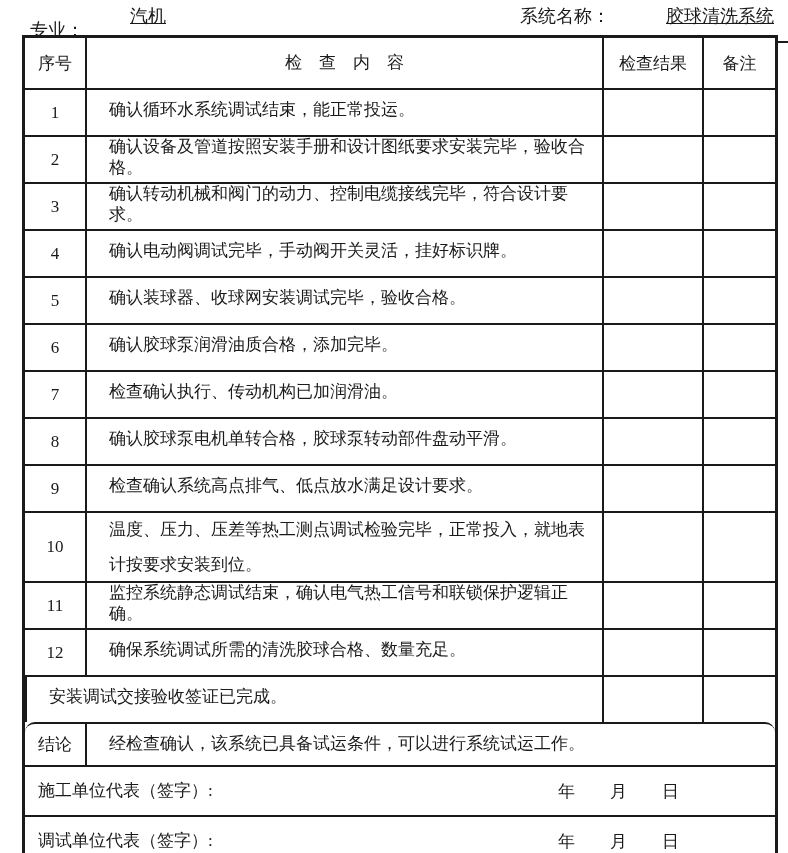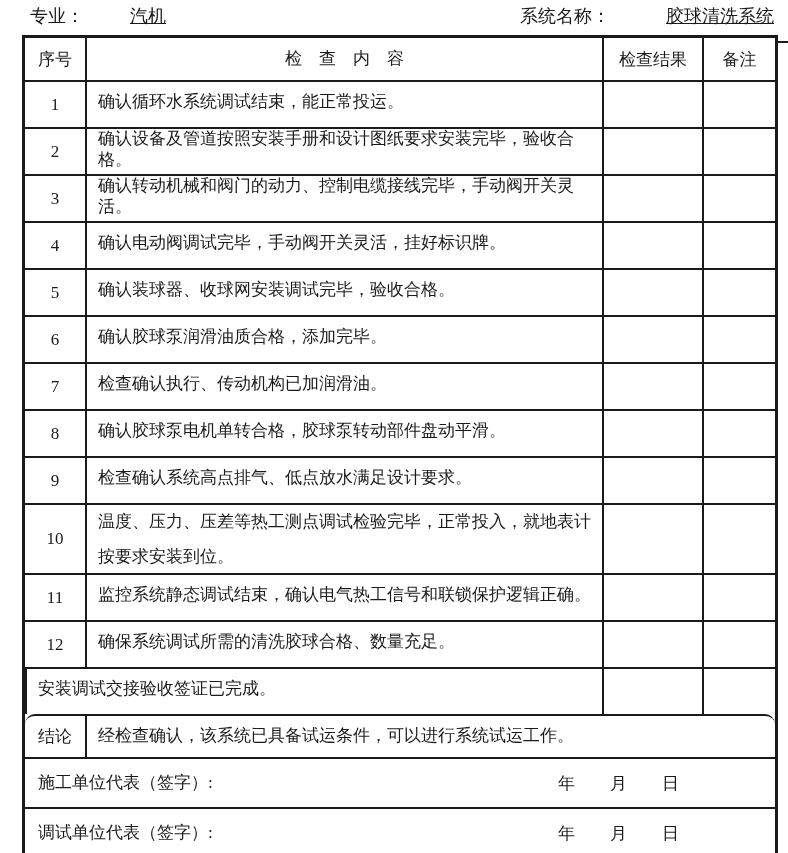--- a/index.html
+++ b/index.html
@@ -18,21 +18,21 @@
 
   
   .tb-group {
     position: absolute;
     top: 3px;
     display: flex;
     align-items: baseline;
     font-size: 18px;
     line-height: 26px;
   }
-  #g-left  { left: 30px; }
+  #g-left  { left: 30px; align-items: flex-end; }
   #g-right { right: 0; gap: 40px; }
   .u-val {
     border-bottom: 2px solid #1a1a1a;
     text-align: center;
     padding-bottom: 12px;
     box-sizing: border-box;
     text-decoration: underline;
   }
   #spec-val { width: 120px; margin-left: 4px; }
   #sys-val  { width: 136px; margin-left: 2px; }
@@ -46,42 +46,42 @@
     border: 3px solid #1a1a1a;
     box-sizing: border-box;
     background: #fff;
   }
   .row {
     display: flex;
     border-top: 2px solid #1a1a1a;
   }
   .row.first { border-top: none; }
 
-  .h-head { height: 42px; }
+  .h-head { height: 50px; }
   .h-std  { height: 45px; }
   .h-tall { height: 68px; }
   .h-conc { height: 41px; border-radius: 10px; }
   .h-sig  { height: 48px; }
 
   .cell {
     box-sizing: border-box;
     display: flex;
     align-items: center;
     font-size: 17px;
     overflow: hidden;
   }
   .c-no {
     width: 60px;
     justify-content: center;
     flex: none;
   }
   .c-content {
     flex: 1;
     border-left: 2px solid #1a1a1a;
-    padding: 0 2px 5px 11px;
+    padding: 0 2px 5px 22px;
     line-height: 1.25;
   }
   .c-result {
     width: 100px;
     flex: none;
     border-left: 2px solid #1a1a1a;
   }
   .c-remark {
     width: 73px;
     flex: none;
@@ -141,21 +141,21 @@
 
   <div class="row h-std">
     <div class="cell c-no">2</div>
     <div class="cell c-content">确认设备及管道按照安装手册和设计图纸要求安装完毕，验收合格。</div>
     <div class="cell c-result"></div>
     <div class="cell c-remark"></div>
   </div>
 
   <div class="row h-std">
     <div class="cell c-no">3</div>
-    <div class="cell c-content">确认转动机械和阀门的动力、控制电缆接线完毕，手动阀开关灵活。</div>
+    <div class="cell c-content">确认转动机械和阀门的动力、控制电缆接线完毕，符合设计要求。</div>
     <div class="cell c-result"></div>
     <div class="cell c-remark"></div>
   </div>
 
   <div class="row h-std">
     <div class="cell c-no">4</div>
     <div class="cell c-content">确认电动阀调试完毕，手动阀开关灵活，挂好标识牌。</div>
     <div class="cell c-result"></div>
     <div class="cell c-remark"></div>
   </div>

